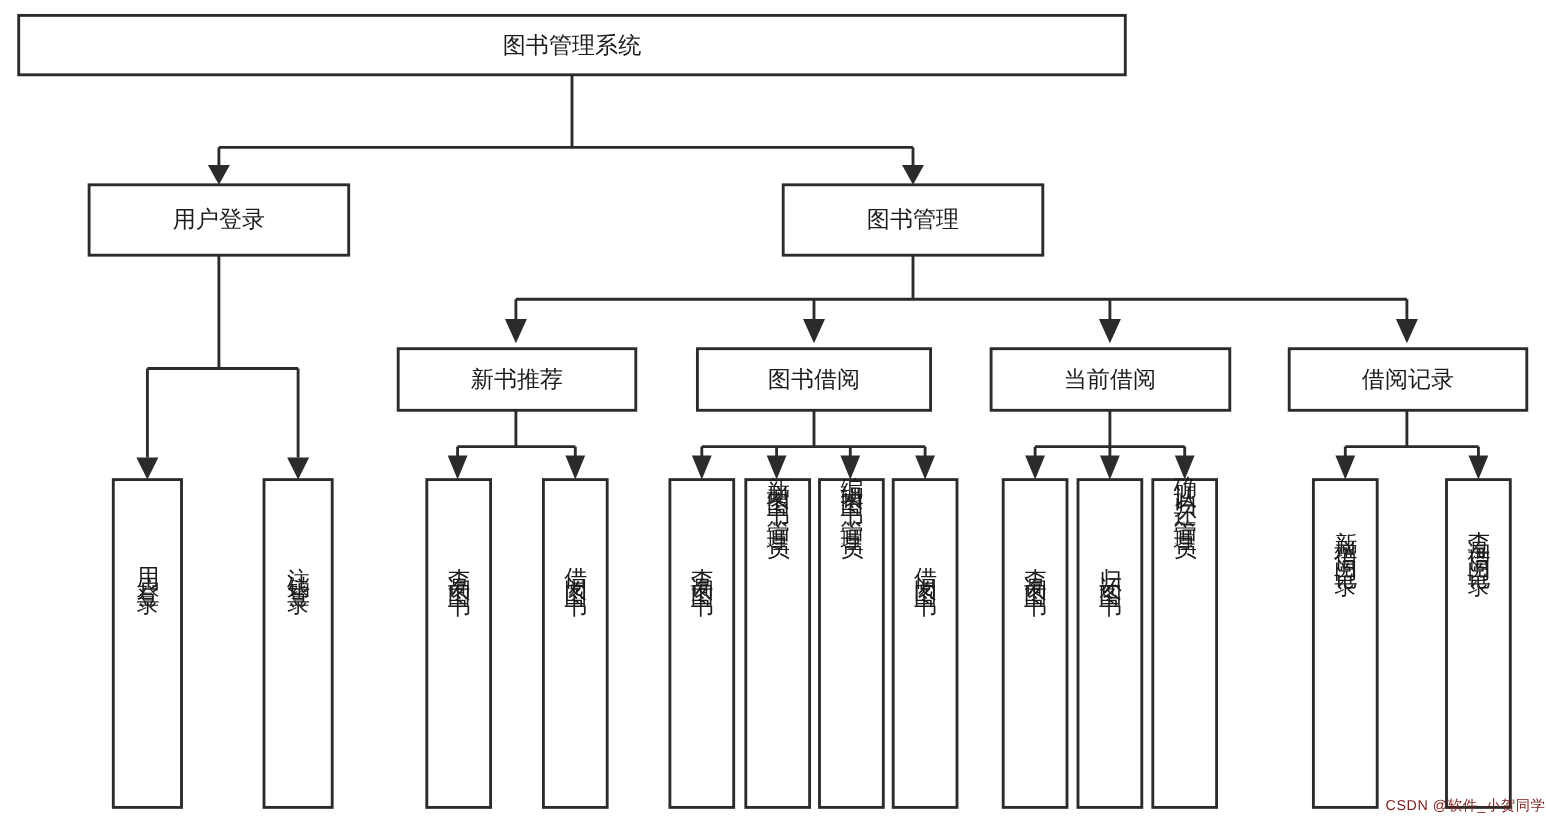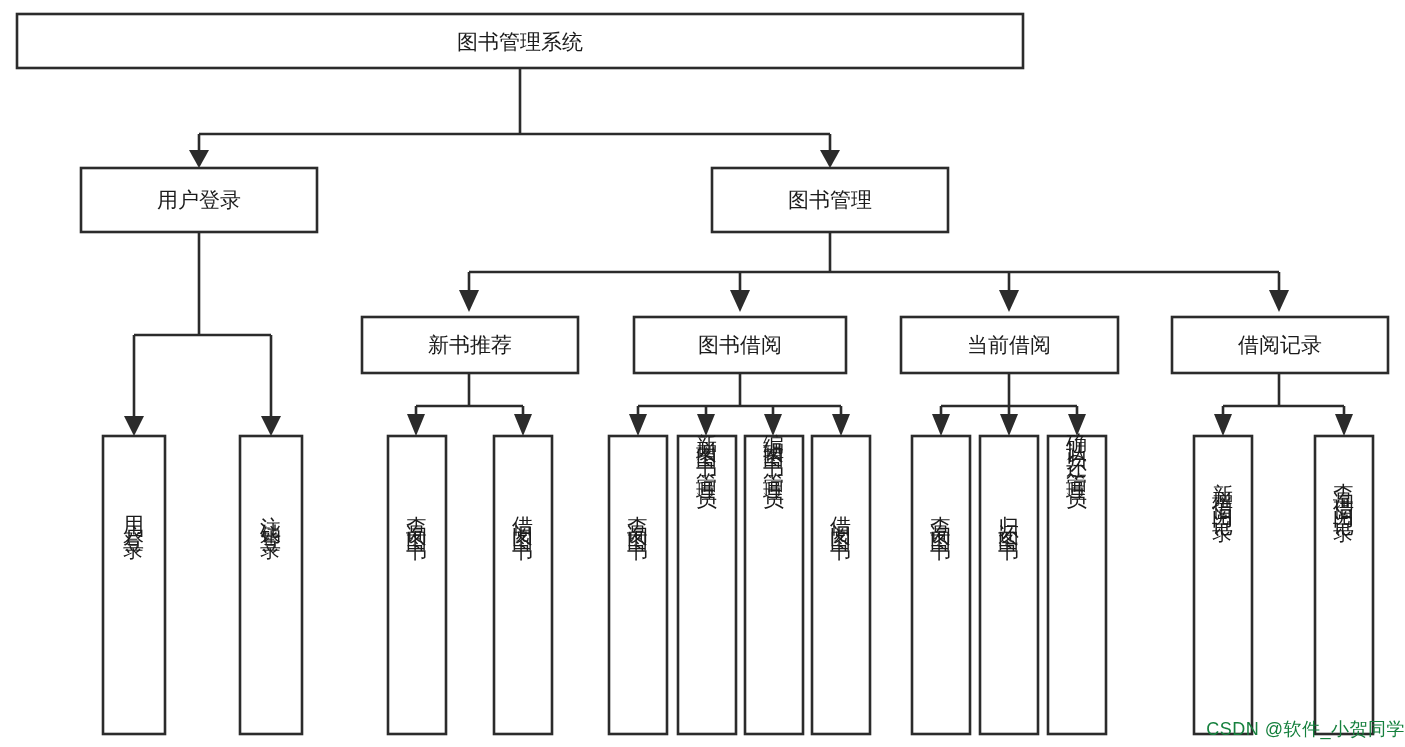--- a/index.html
+++ b/index.html
@@ -54,22 +54,22 @@
     fill: #1b1b1b;
     font-family: "Liberation Sans", "DejaVu Sans", sans-serif;
     font-size: 21px;
     text-anchor: middle;
   }
   .watermark-text {
     position: absolute;
     right: 20px;
     bottom: 6px;
     font-family: "Liberation Sans", "DejaVu Sans", sans-serif;
-    font-size: 18px;
-    color: #15803d;
+    font-size: 13px;
+    color: #7f1d1d;
     white-space: nowrap;
     letter-spacing: 0.5px;
     user-select: none;
   }
 </style>
 </head>
 <body>
 
 <div id="diagram-root">
 

